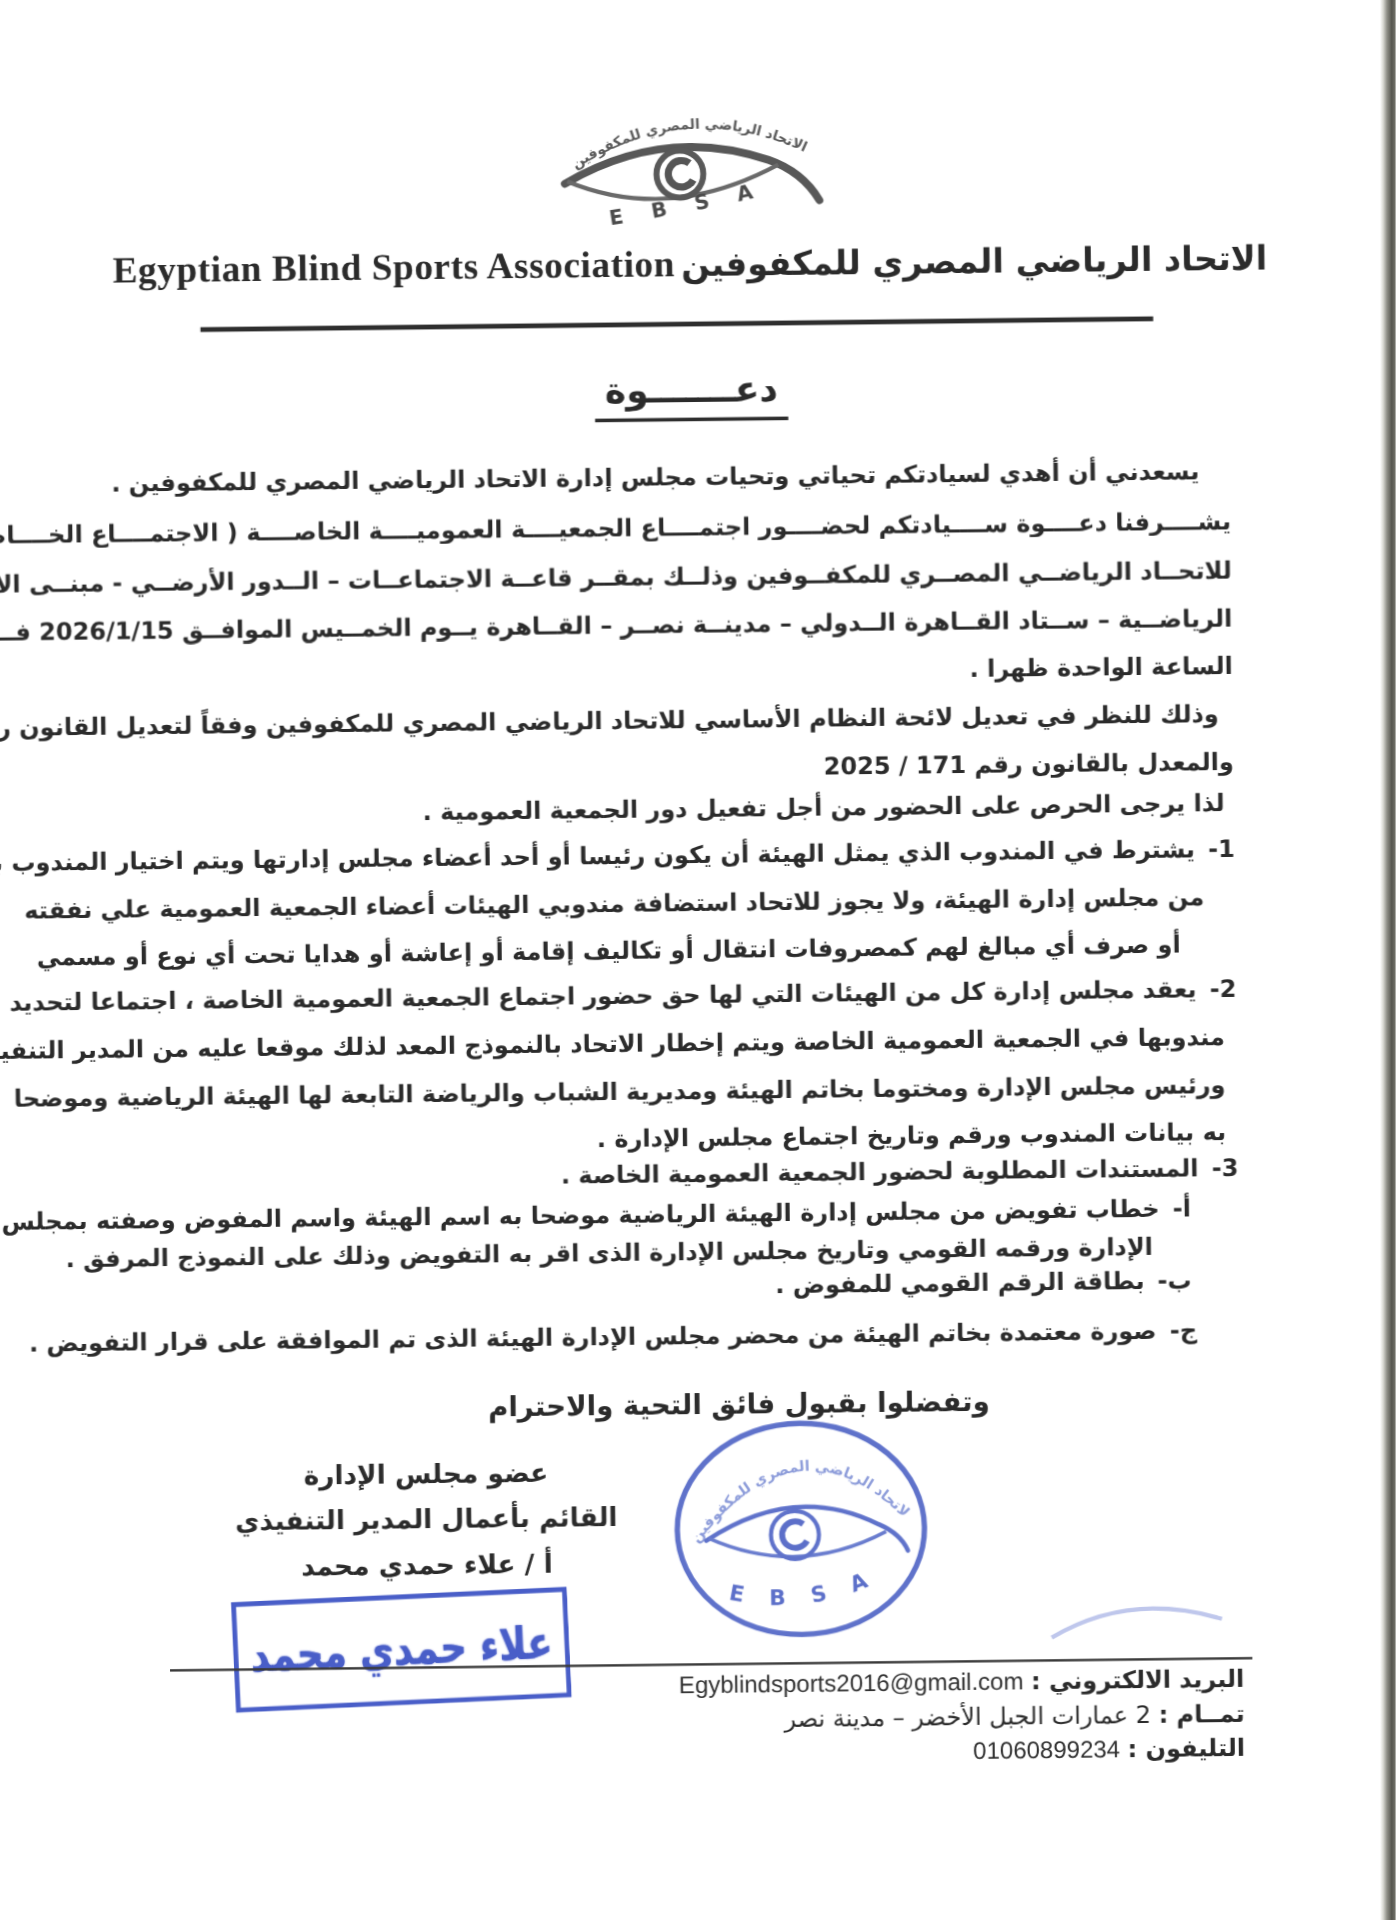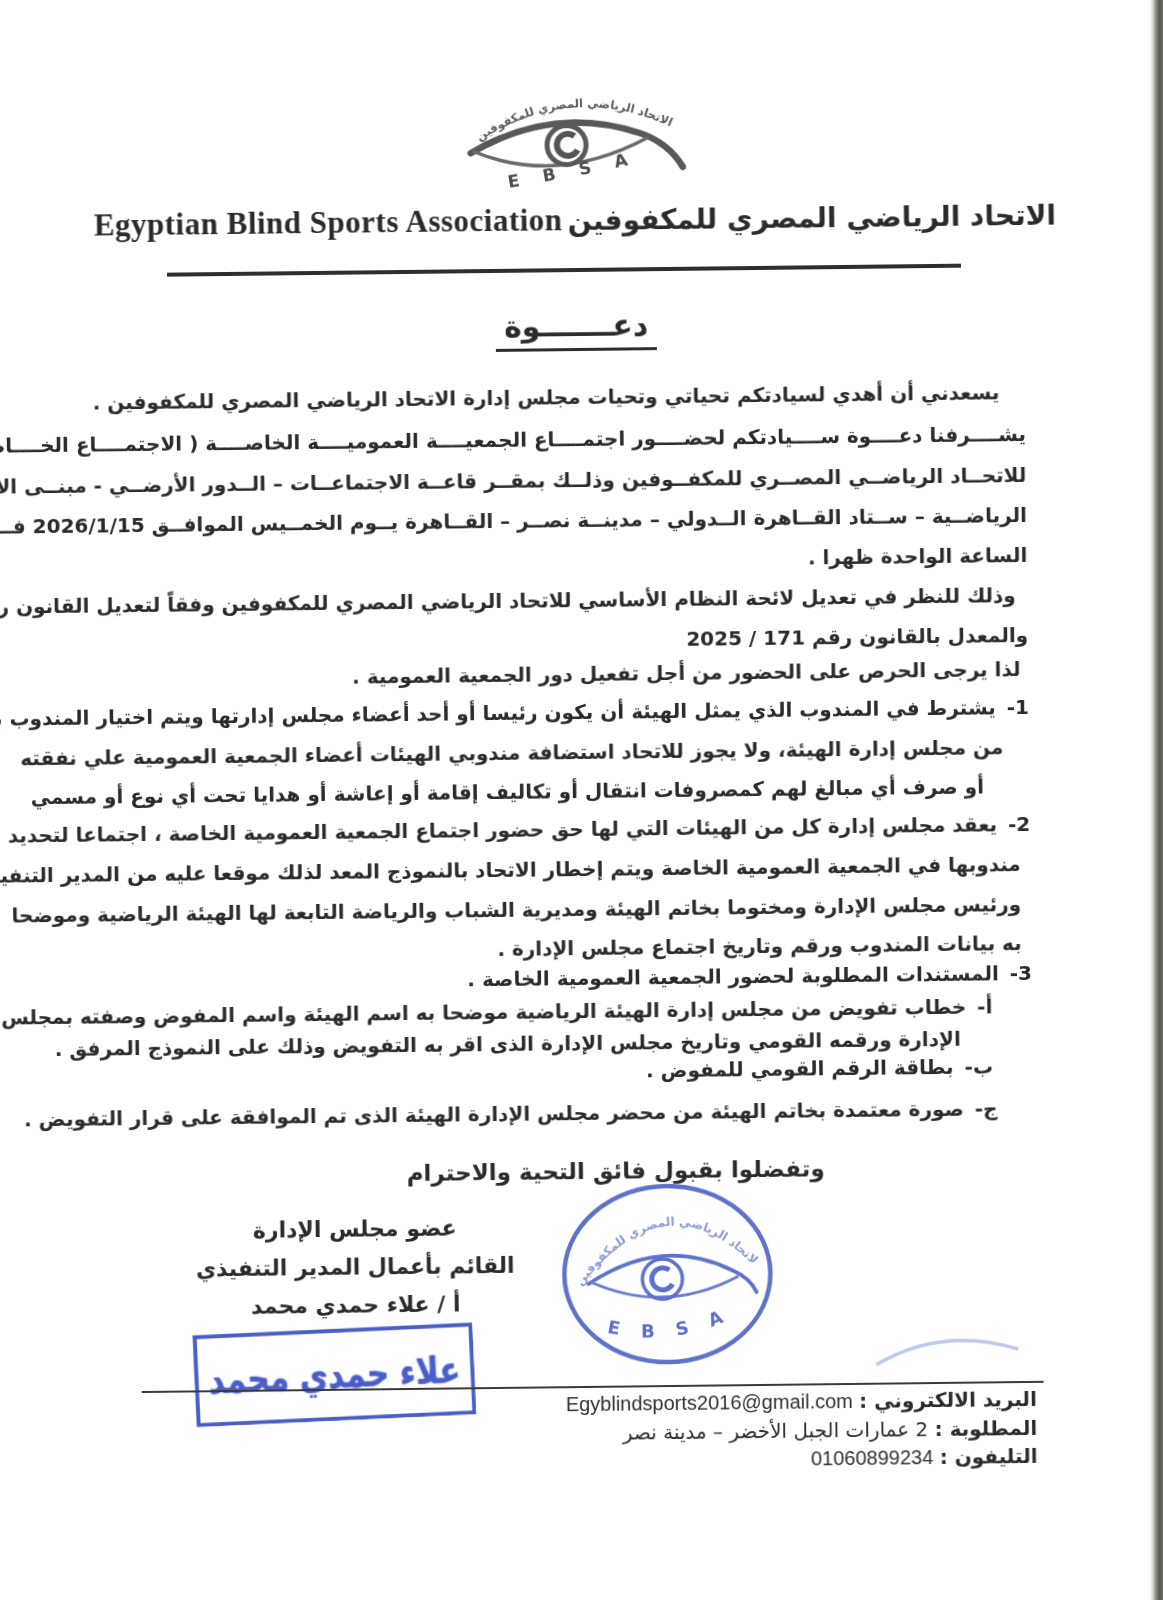--- a/index.html
+++ b/index.html
@@ -153,21 +153,21 @@
     <div class="rect-stamp">
       <span>علاء حمدي محمد</span>
     </div>
 
     <div class="footer-rule"></div>
     <div class="f-ln" style="top:1392px;">
       <span class="f-label">البريد الالكتروني :</span>
       <span class="f-value">Egyblindsports2016@gmail.com</span>
     </div>
     <div class="f-ln" style="top:1421px;">
-      <span class="f-label">المطلوبة :</span>
+      <span class="f-label">تمــام :</span>
       <span>2 عمارات الجبل الأخضر – مدينة نصر</span>
     </div>
     <div class="f-ln" style="top:1449px;">
       <span class="f-label">التليفون :</span>
       <span class="f-value">01060899234</span>
     </div>
 
   </div>
 
   <div class="edge-strip"></div>

